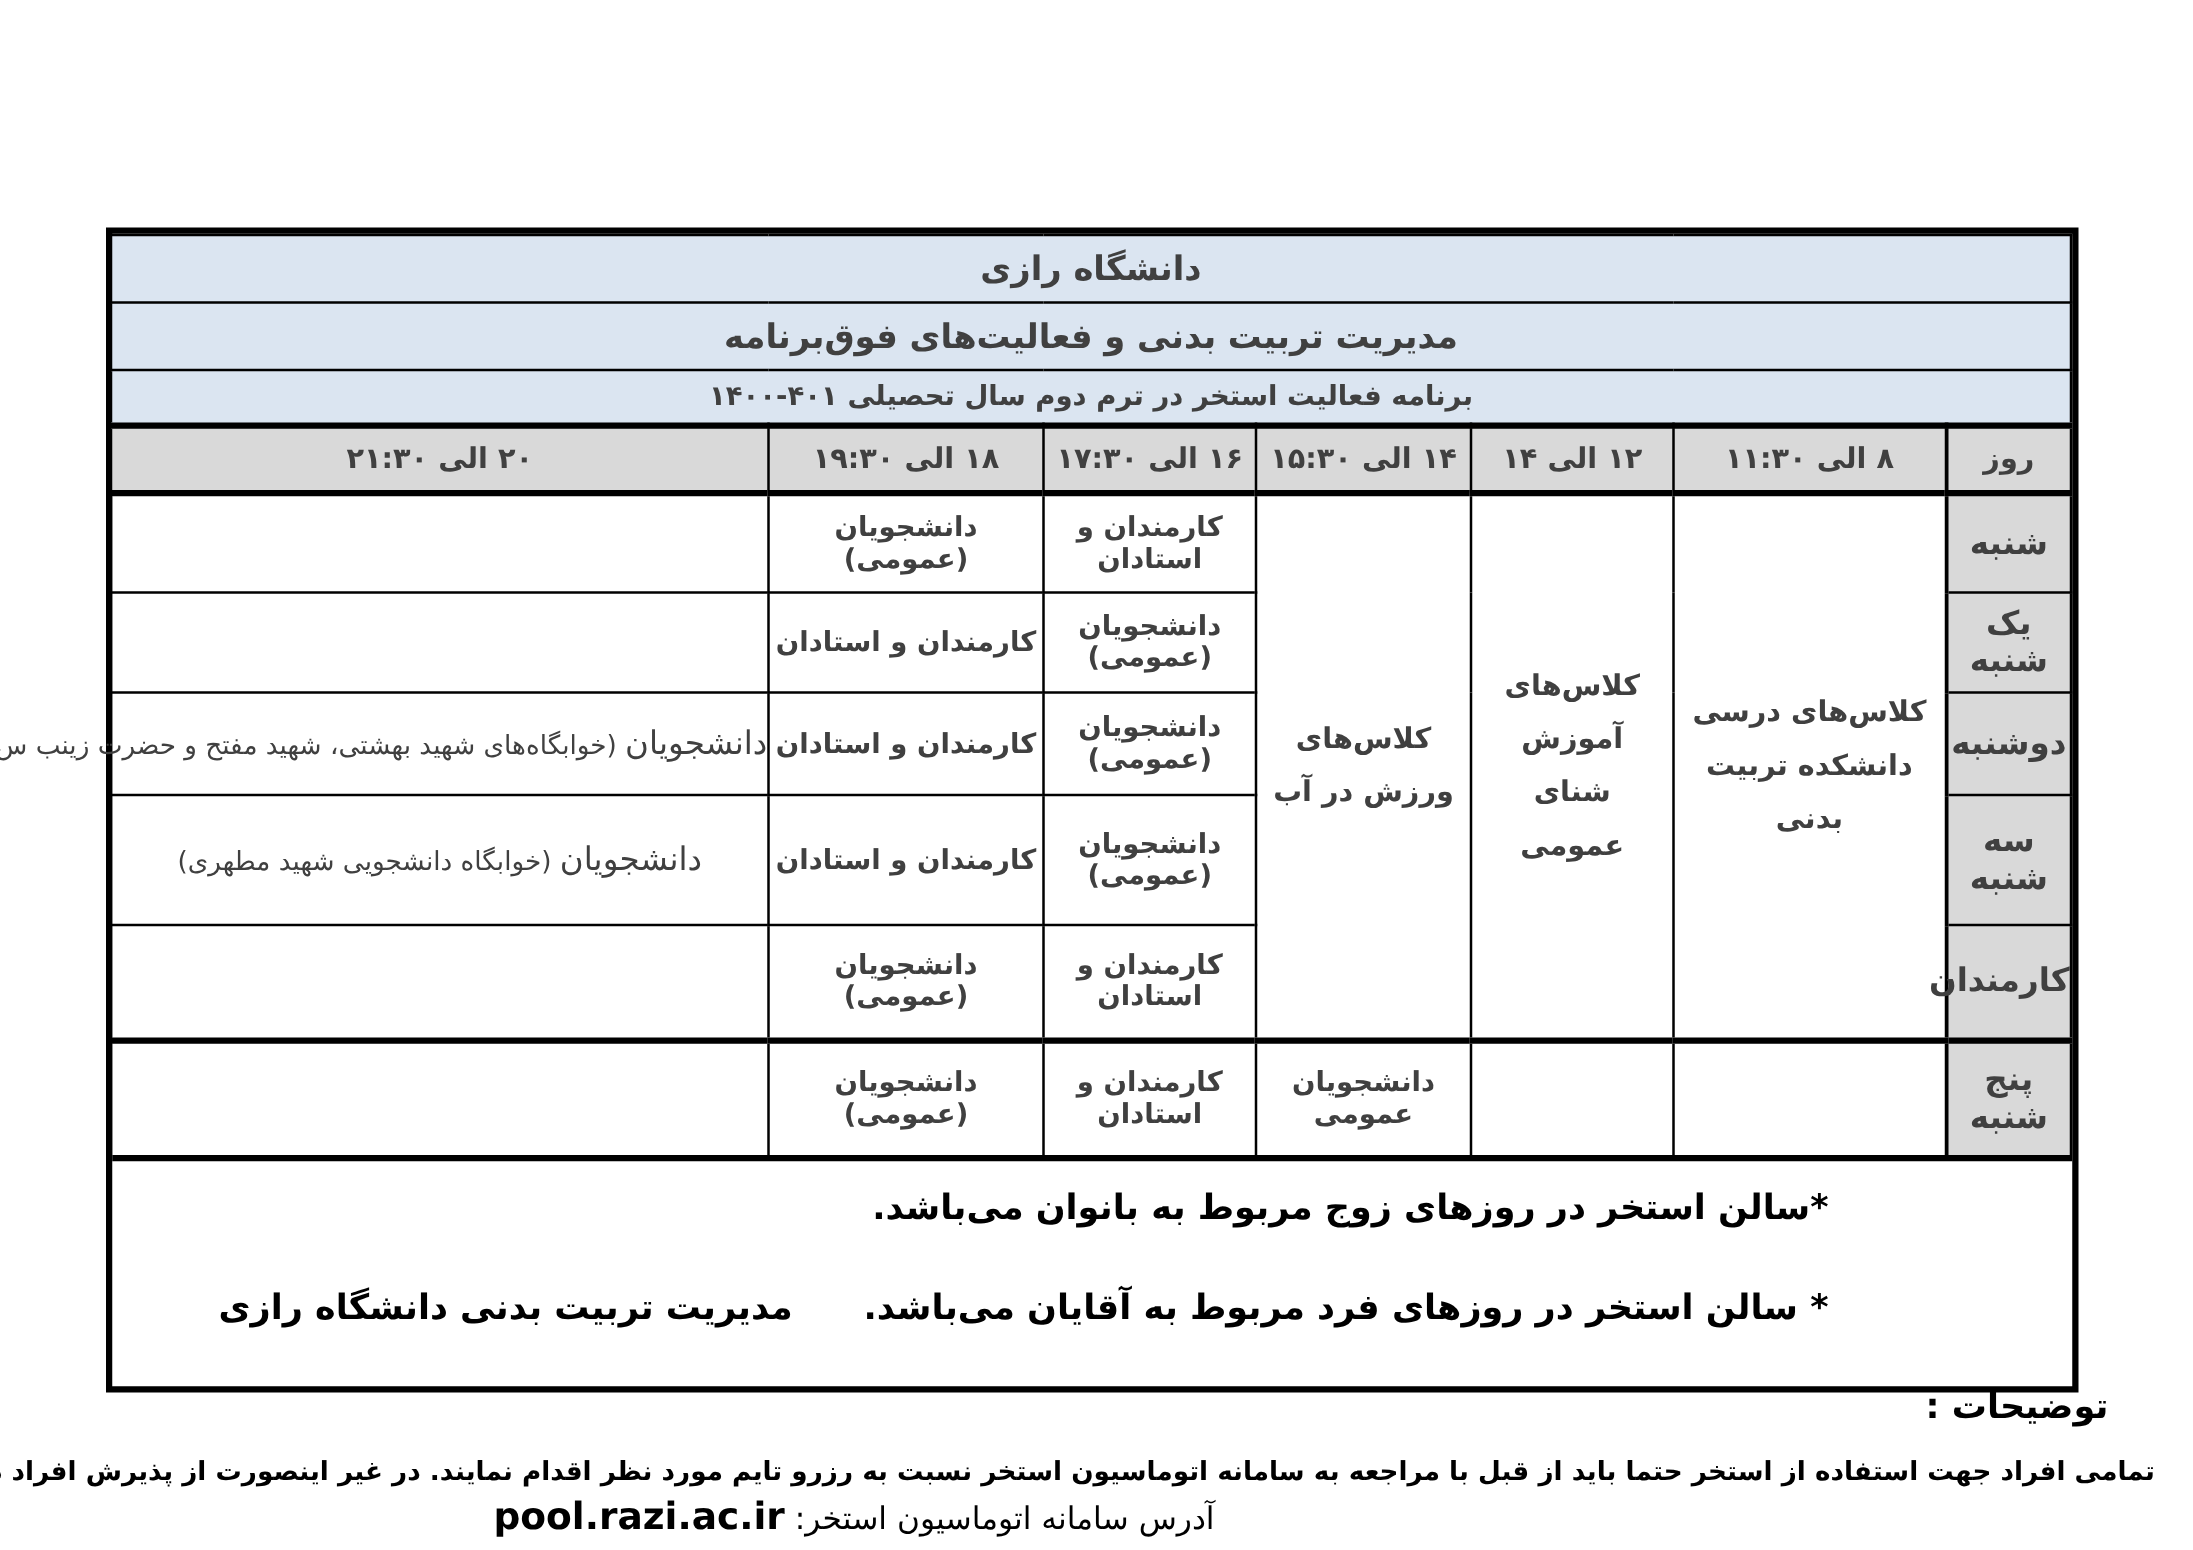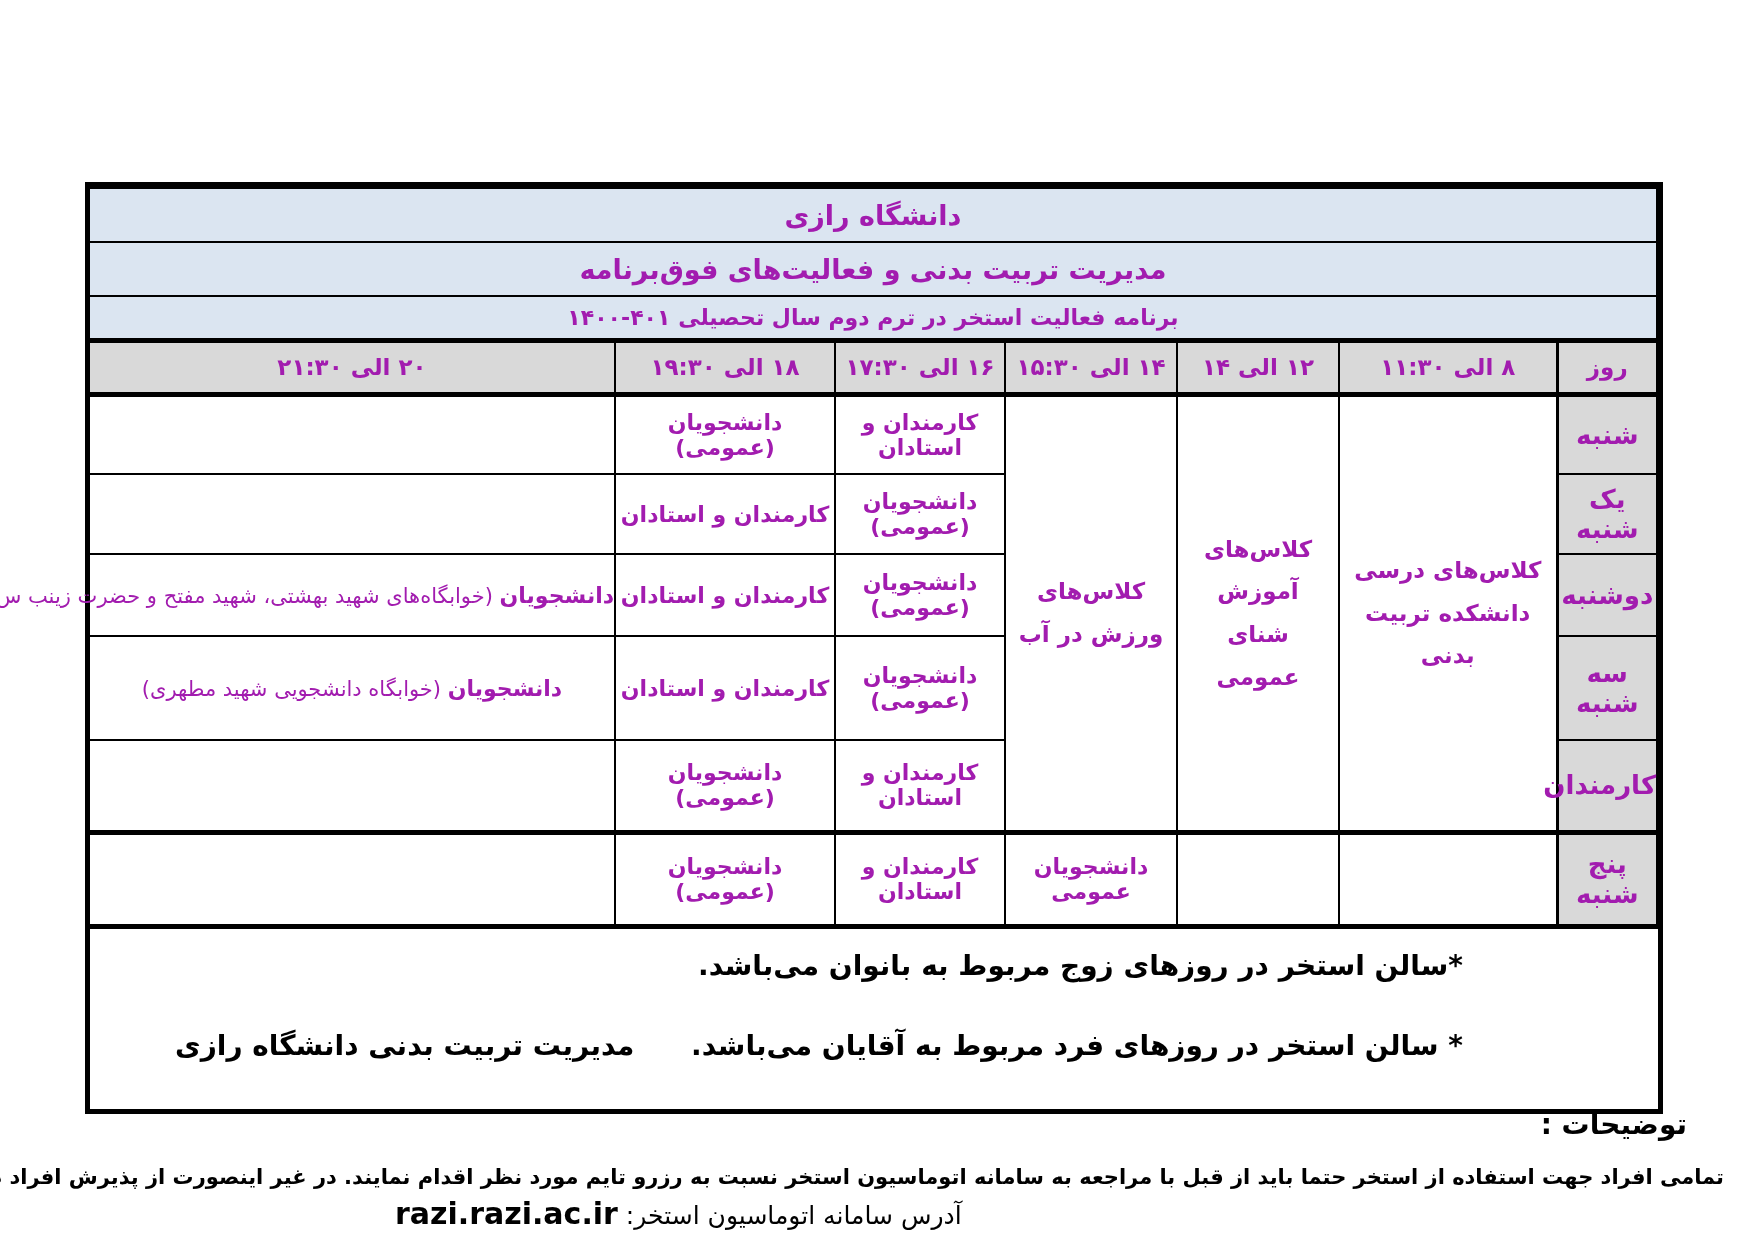--- a/index.html
+++ b/index.html
@@ -30,21 +30,21 @@
   col.c-12  { width: 162px; }
   col.c-14  { width: 172px; }
   col.c-16  { width: 170px; }
   col.c-18  { width: 220px; }
   col.c-20  { width: 526px; }
   td {
     border: 2px solid #000;
     text-align: center;
     vertical-align: middle;
     font-weight: bold;
-    color: #a21caf;
+    color: #404040;
     overflow: visible;
   }
   tr.title-row td {
     background: #dbe5f1;
     font-size: 27px;
     height: 54px;
   }
   tr.title-row.small td { height: 44px; font-size: 22px; margin-top: 31px; }
   tr.header-row td {
     background: #d9d9d9;
@@ -59,21 +59,21 @@
   }
   td.slot { font-size: 22px; }
   td.merged { font-size: 23px; line-height: 1.85; padding: 0 6px; }
   tr.r0 td { height: 80px; }
   tr.r1 td { height: 80px; }
   tr.r2 td { height: 82px; }
   tr.r3 td { height: 104px; }
   tr.r4 td { height: 92px; }
   tr.r5 td { height: 92px; border-bottom: 0; }
   td.dorm-cell { white-space: nowrap; font-size: 21px; }
-  td.dorm-cell .dorm-bold { font-weight: bold; font-size: 22px; }
+  td.dorm-cell .dorm-bold { font-weight: normal; font-size: 26px; }
   td.dorm-cell .dorm-rest { font-weight: normal; font-size: 21px; }
   
   .notes {
     position: relative;
     height: 185px;
     border-top: 5px solid #000;
     direction: rtl;
   }
   .note {
     position: absolute;
@@ -220,16 +220,16 @@
       <div class="signature">مدیریت تربیت بدنی دانشگاه رازی</div>
     </div>
   </div>
 
   <div class="explain-label">توضیحات :</div>
 
   <div class="explain-par">تمامی افراد جهت استفاده از استخر حتما باید از قبل با مراجعه به سامانه اتوماسیون استخر نسبت به رزرو تایم مورد نظر اقدام نمایند. در غیر اینصورت از پذیرش افراد در استخر جلوگیری می شود.</div>
 
   <div class="address-line">
     <span>آدرس سامانه اتوماسیون استخر:</span>
-    <span class="url">razi.razi.ac.ir</span>
+    <span class="url">pool.razi.ac.ir</span>
   </div>
 
 </div>
 
 </body></html>

